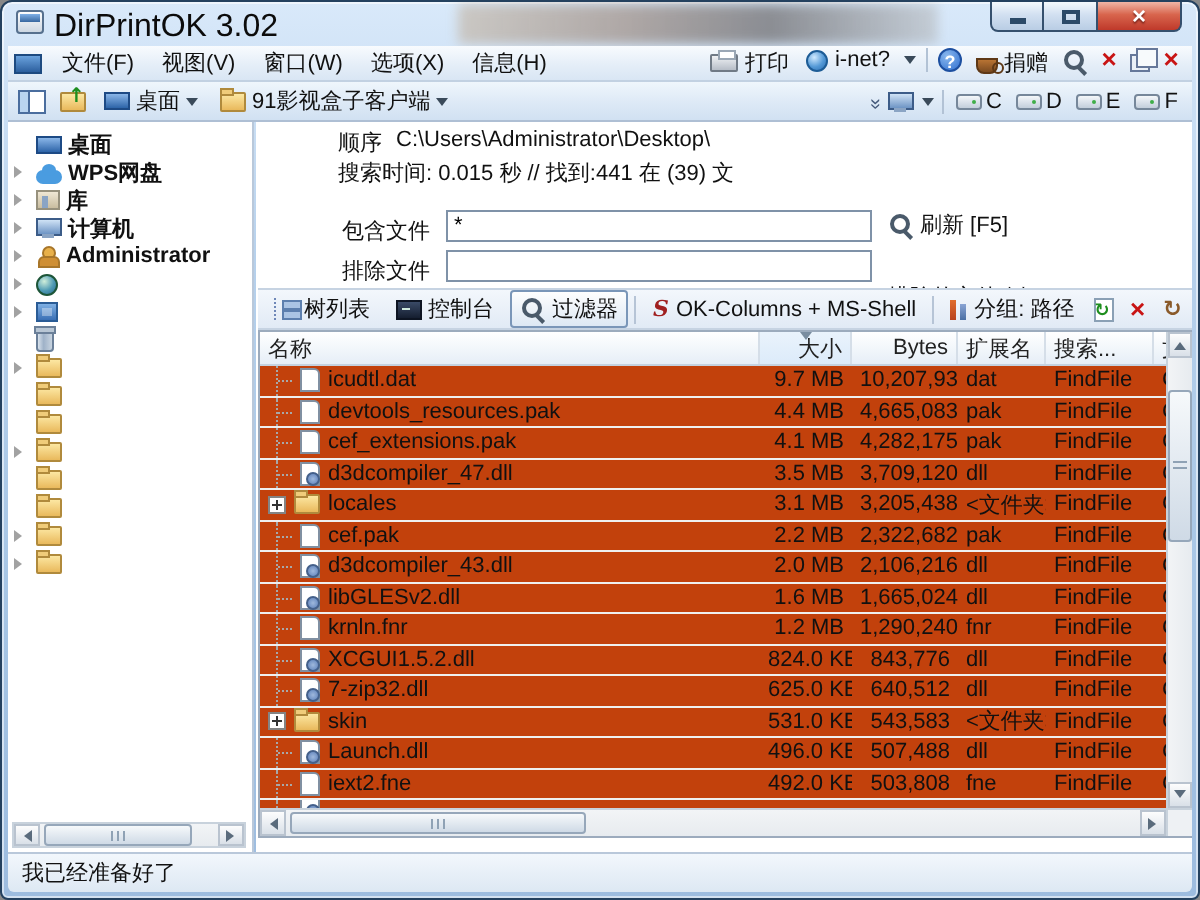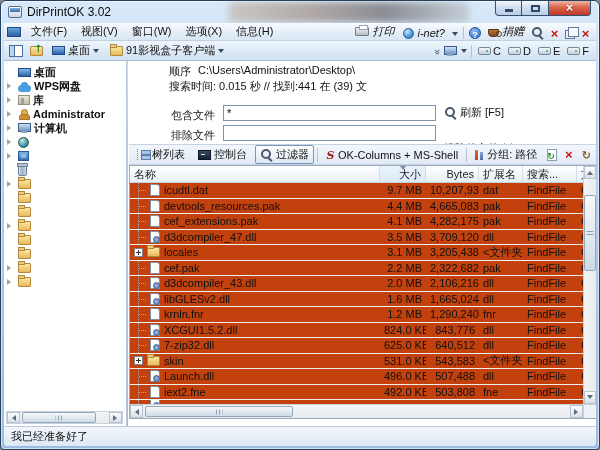--- a/index.html
+++ b/index.html
@@ -6,38 +6,38 @@
   *{box-sizing:border-box;}
   .window{position:relative;width:600px;height:450px;margin:0;
     font-family:"Liberation Sans","DejaVu Sans",sans-serif;font-size:11px;color:#111;
     border:1px solid #24415f;border-radius:6px 6px 4px 4px;overflow:hidden;
     background:linear-gradient(180deg,#d9e9fa,#b7d1ec 28%,#a5c4e4 70%,#9dbcdf);
     box-shadow:inset 0 0 0 1px rgba(255,255,255,.55);}
   
   .titlebar{position:absolute;top:0;left:0;right:0;height:22px;}
   .photo-artifact{position:absolute;left:228px;top:1px;width:240px;height:20px;opacity:.55;filter:blur(3px);
     background:linear-gradient(90deg,rgba(190,168,142,.9),rgba(130,96,72,.85) 35%,rgba(62,50,44,.9) 65%,rgba(150,138,126,.5));}
-  .title-text{position:absolute;left:26px;top:4px;font-size:12px;color:#0c0c0c;}
+  .title-text{position:absolute;left:26px;top:4px;font-size:16px;color:#0c0c0c;}
   .i-app{position:absolute;left:7px;top:4px;width:14px;height:12px;background:linear-gradient(#fdfdfd,#cdd7e2);border:1px solid #56708e;border-radius:2px;}
   .i-app::after{content:"";position:absolute;left:1px;top:1px;right:1px;height:4px;background:linear-gradient(#7fb0e6,#38679f);}
   .winbtns{position:absolute;top:0;right:8px;display:flex;}
   .wbtn{height:15px;border:1px solid #35506e;border-top:none;display:flex;align-items:center;justify-content:center;
     background:linear-gradient(#f4f9fd,#d2e0f1 45%,#b9cde4);}
   .wbtn.min{width:27px;border-radius:0 0 0 4px;}
   .wbtn.max{width:27px;border-left:none;}
   .wbtn.close{width:42px;border-left:none;border-radius:0 0 4px 0;background:linear-gradient(#f0b5a6,#d8654d 45%,#bf392a);}
   .g-min{width:8px;height:3px;background:#2c4a68;margin-top:5px;}
   .g-max{width:9px;height:7px;border:2px solid #2c4a68;}
   .g-x{color:#fff;font-weight:bold;font-size:12px;line-height:12px;text-shadow:0 1px 1px #7a241a;}
   
   .menubar{position:absolute;top:22px;left:3px;right:3px;height:18px;display:flex;align-items:center;padding:0 3px;
     background:linear-gradient(#f8fbfe,#e5eef8 55%,#d9e6f4);border-bottom:1px solid #c2d1e2;}
   .menu-items{display:flex;align-items:center;}
   .menu-item{padding:1px 7px;white-space:nowrap;}
-  .menu-right{margin-left:auto;display:flex;align-items:flex-end;gap:5px;padding-right:2px;font-style:italic;}
+  .menu-right{margin-left:auto;display:flex;align-items:flex-start;gap:5px;padding-right:2px;}
   .tbtn{display:flex;align-items:center;gap:3px;padding:0 2px;white-space:nowrap;}
   .vsep{width:1px;height:12px;background:#b2c2d5;}
   .caret{width:0;height:0;border:3px solid transparent;border-top:4px solid #3a4a5a;margin-top:4px;flex:none;}
   
   .toolbar{position:absolute;top:40px;left:3px;right:3px;height:20px;display:flex;align-items:center;gap:7px;padding:0 5px;
     background:linear-gradient(#eff6fc,#dde9f6 55%,#d1e1f2);border-bottom:1px solid #aebfd4;}
   .toolbar-right{margin-left:auto;display:flex;align-items:center;gap:4px;}
   .drives{display:flex;align-items:center;gap:3px;}
   .drive-btn{display:flex;align-items:center;gap:2px;padding:0 2px;}
   
@@ -270,27 +270,27 @@
           <span class="icn i-cloud"></span>
           <span class="tree-label">WPS网盘</span>
         </div>
         <div class="tree-row">
           <span class="tree-arrow"></span>
           <span class="icn i-library"></span>
           <span class="tree-label">库</span>
         </div>
         <div class="tree-row">
           <span class="tree-arrow"></span>
+          <span class="icn i-computer"></span>
+          <span class="tree-label">计算机</span>
+        </div>
+        <div class="tree-row">
+          <span class="tree-arrow"></span>
           <span class="icn i-user"></span>
           <span class="tree-label">Administrator</span>
-        </div>
-        <div class="tree-row">
-          <span class="tree-arrow"></span>
-          <span class="icn i-computer"></span>
-          <span class="tree-label">计算机</span>
         </div>
         <div class="tree-row">
           <span class="tree-arrow"></span>
           <span class="icn i-network"></span>
         </div>
         <div class="tree-row">
           <span class="tree-arrow"></span>
           <span class="icn i-control-panel"></span>
         </div>
         <div class="tree-row">

